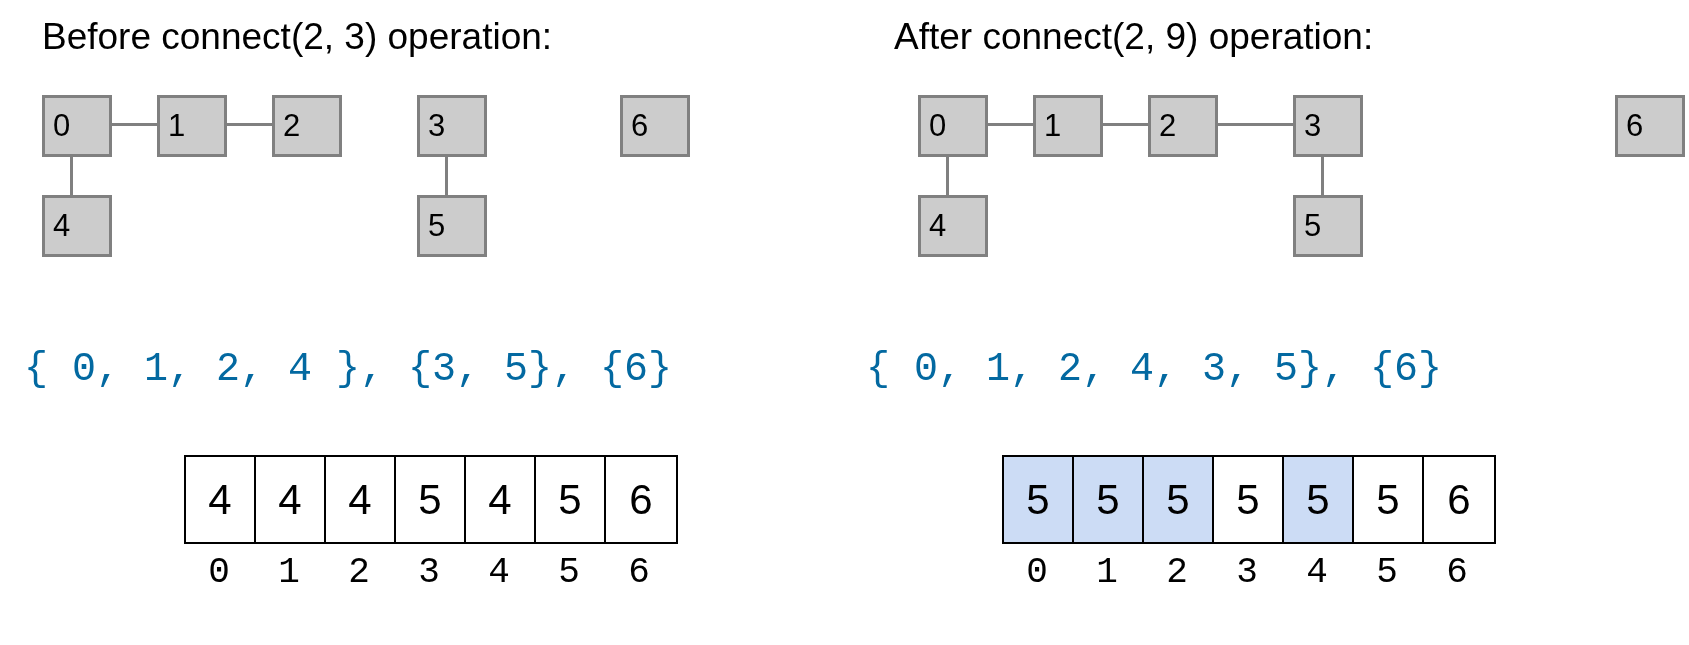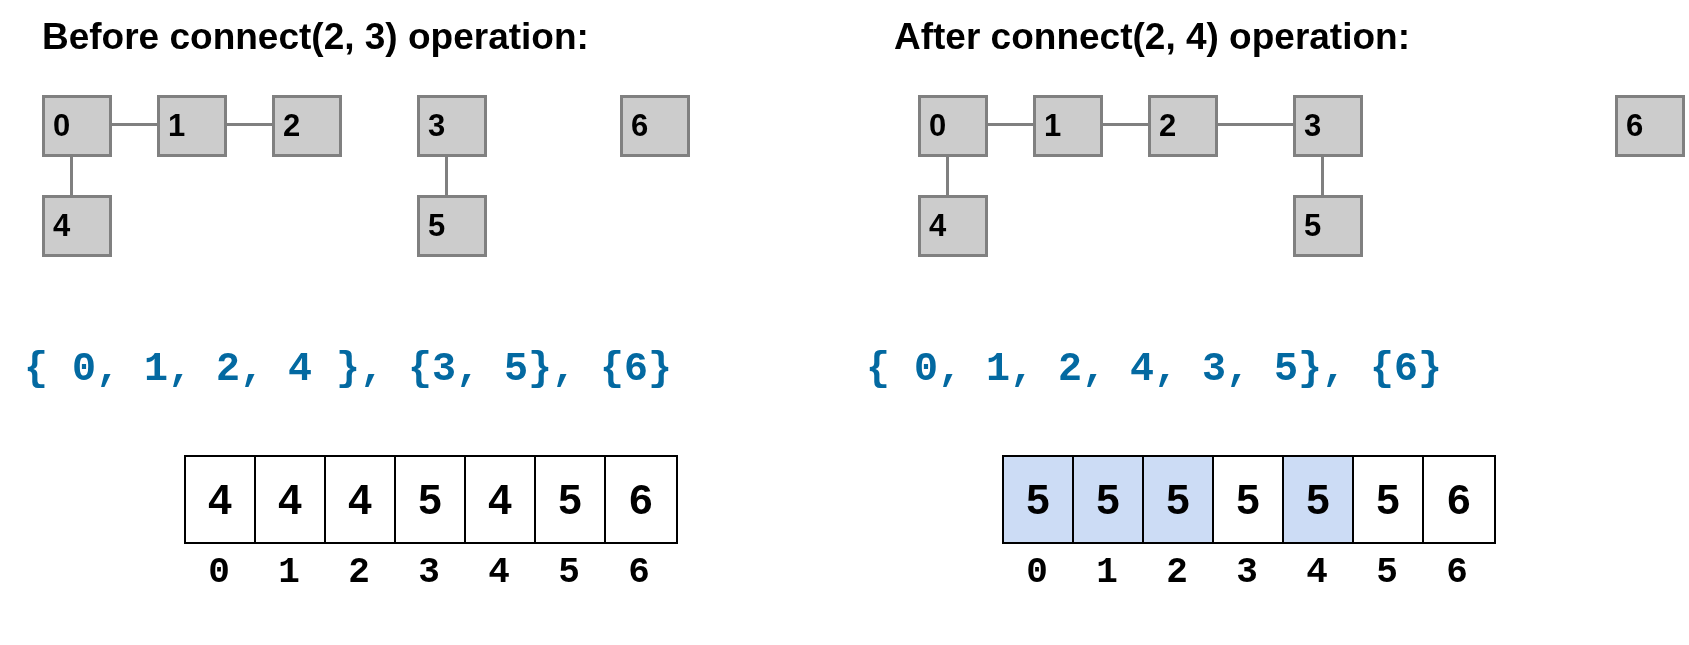--- a/index.html
+++ b/index.html
@@ -14,21 +14,20 @@
     overflow: hidden;
     font-family: "Liberation Sans", sans-serif;
     color: #000000;
   }
 
   .panel {
     position: absolute;
     top: 0;
     width: 845px;
     height: 467px;
-    font-weight: bold;
   }
   #panel-before { left: 0px; }
   #panel-after  { left: 844px; }
 
   .panel-title {
     position: absolute;
     top: 14px;
     font-size: 37px;
     line-height: 46px;
     white-space: nowrap;
@@ -169,21 +168,21 @@
         <div class="array-index">2</div>
         <div class="array-index">3</div>
         <div class="array-index">4</div>
         <div class="array-index">5</div>
         <div class="array-index">6</div>
       </div>
   </div>
 </div>
 
 <div class="panel" id="panel-after">
-  <div class="panel-title">After connect(2, 4) operation:</div>
+  <div class="panel-title">After connect(2, 9) operation:</div>
   <div class="graph">
       <div class="edge edge-h" style="left: 136px; top: 35px; width: 53px;"></div>
       <div class="edge edge-h" style="left: 251px; top: 35px; width: 53px;"></div>
       <div class="edge edge-h" style="left: 366px; top: 35px; width: 83px;"></div>
       <div class="edge edge-v" style="left: 102px; top: 69px; height: 38px;"></div>
       <div class="edge edge-v" style="left: 477px; top: 69px; height: 38px;"></div>
       <div class="node" style="left: 74px; top: 7px;">0</div>
       <div class="node" style="left: 189px; top: 7px;">1</div>
       <div class="node" style="left: 304px; top: 7px;">2</div>
       <div class="node" style="left: 449px; top: 7px;">3</div>

